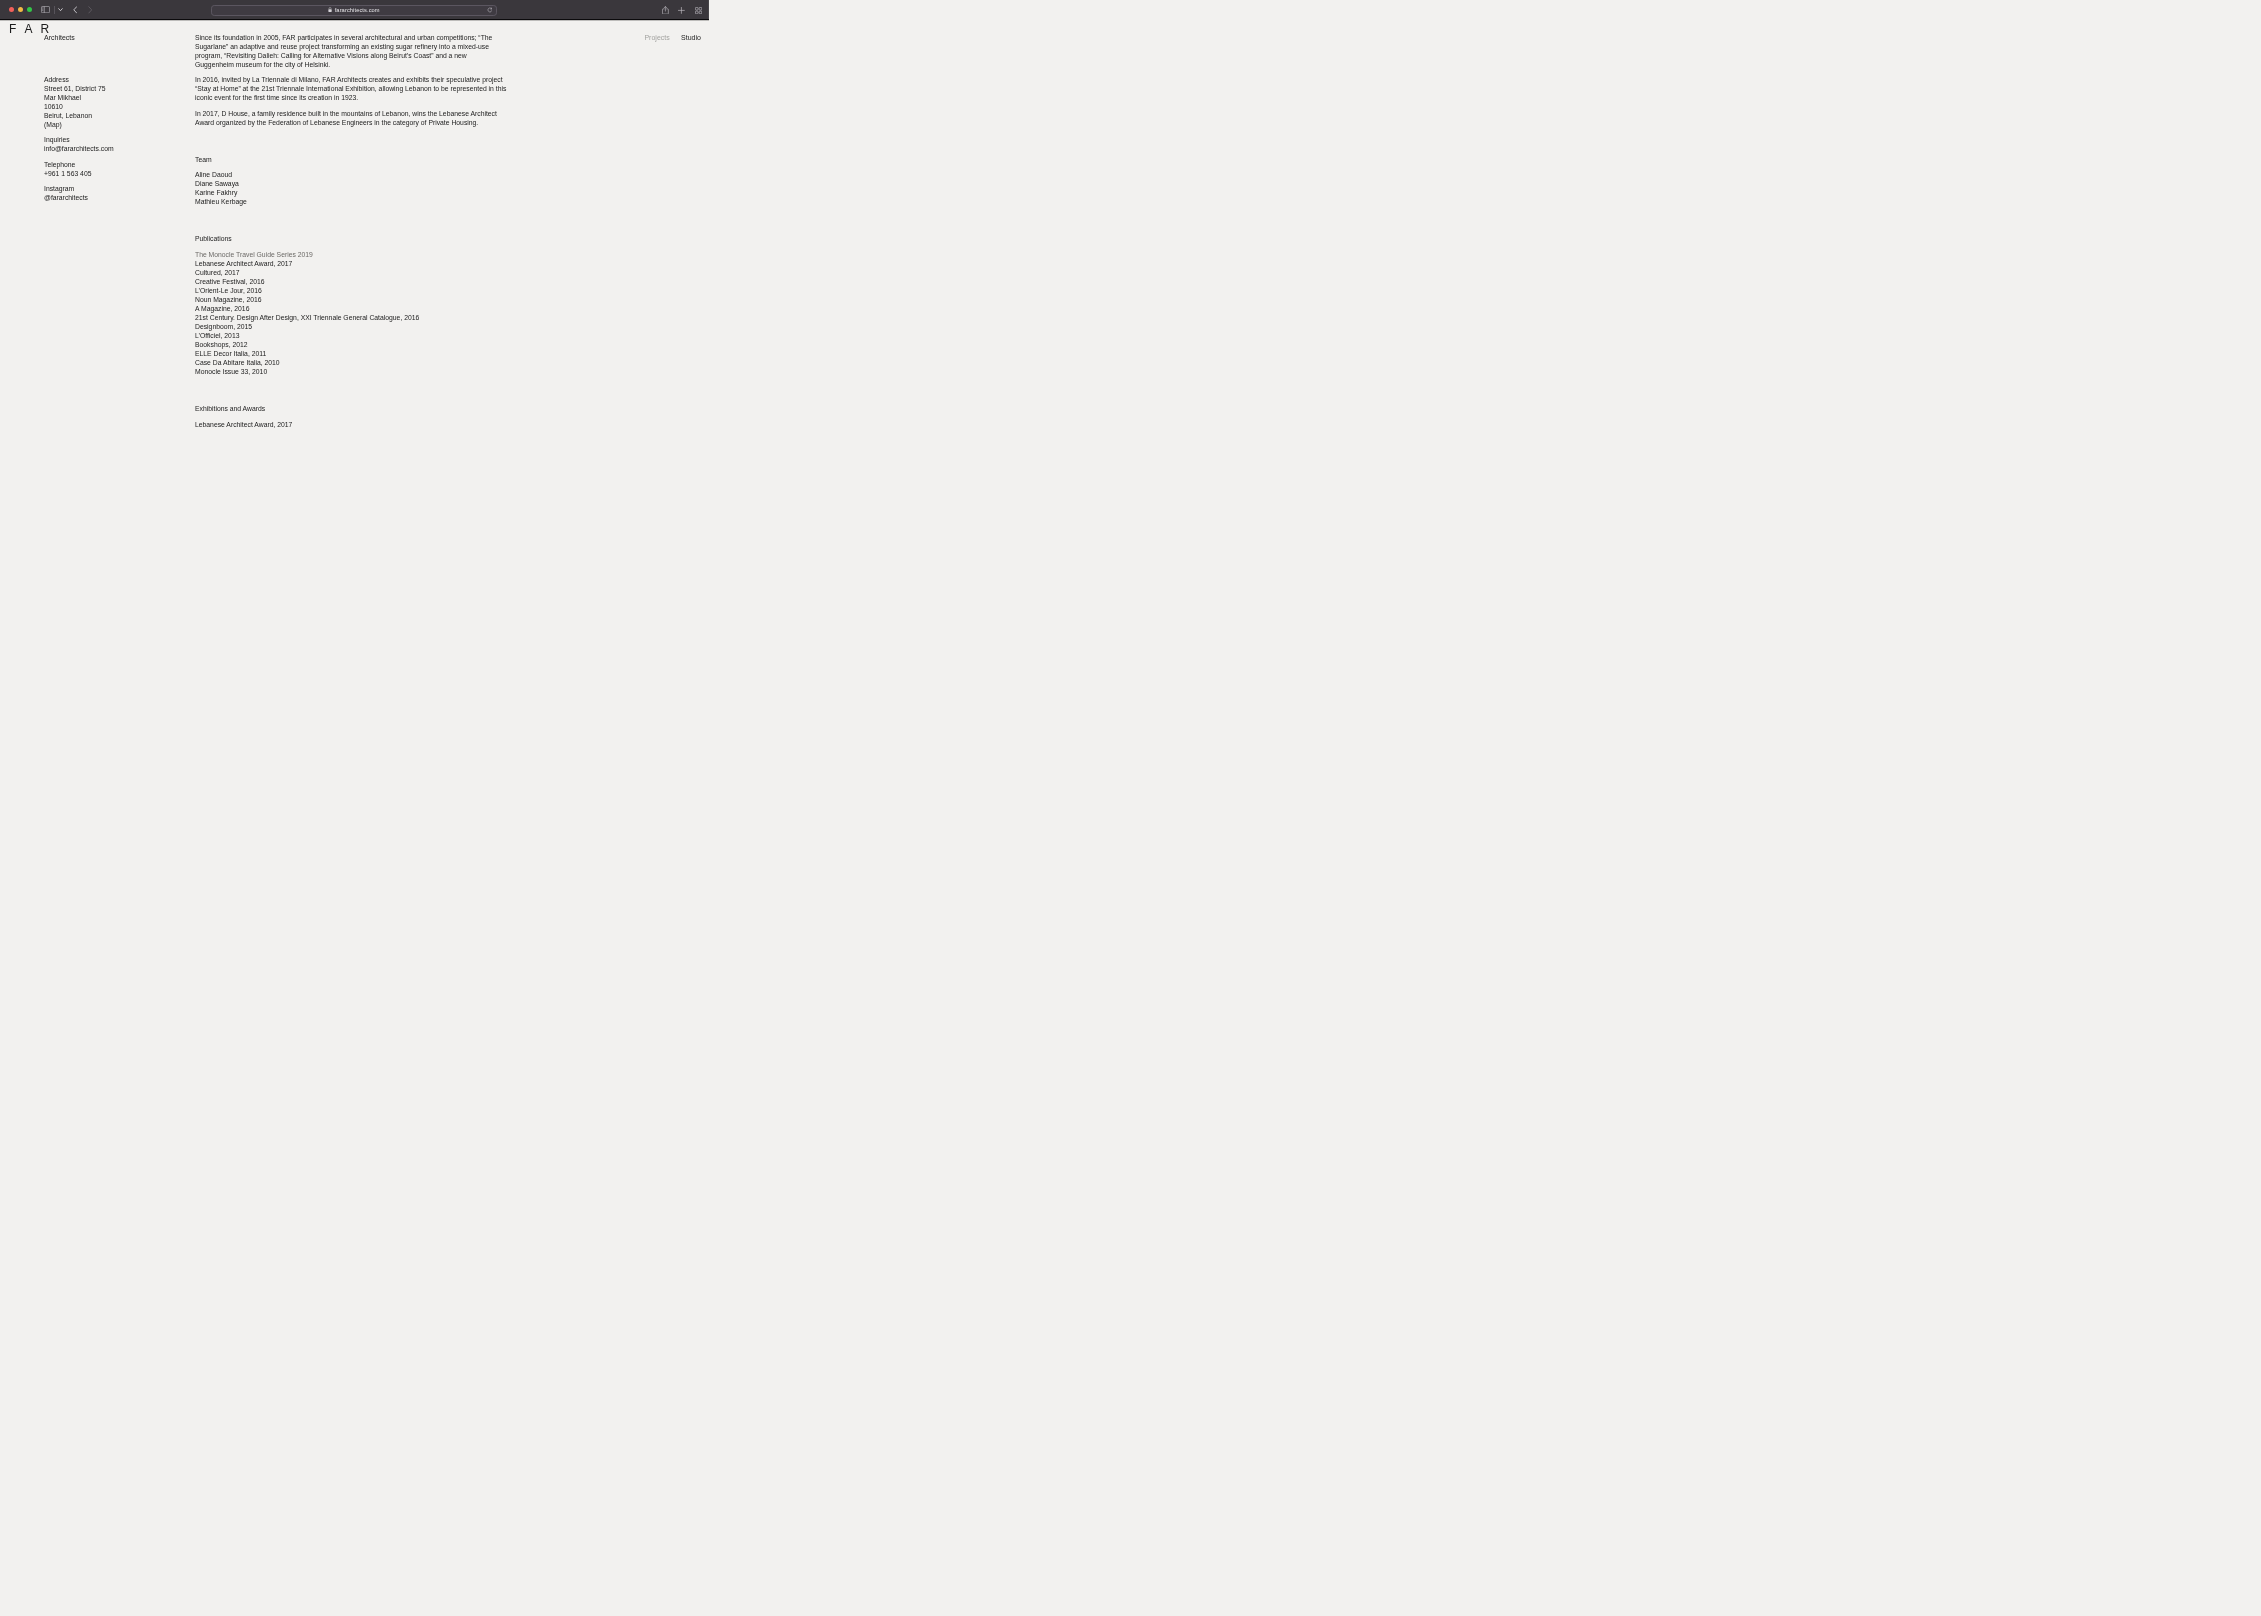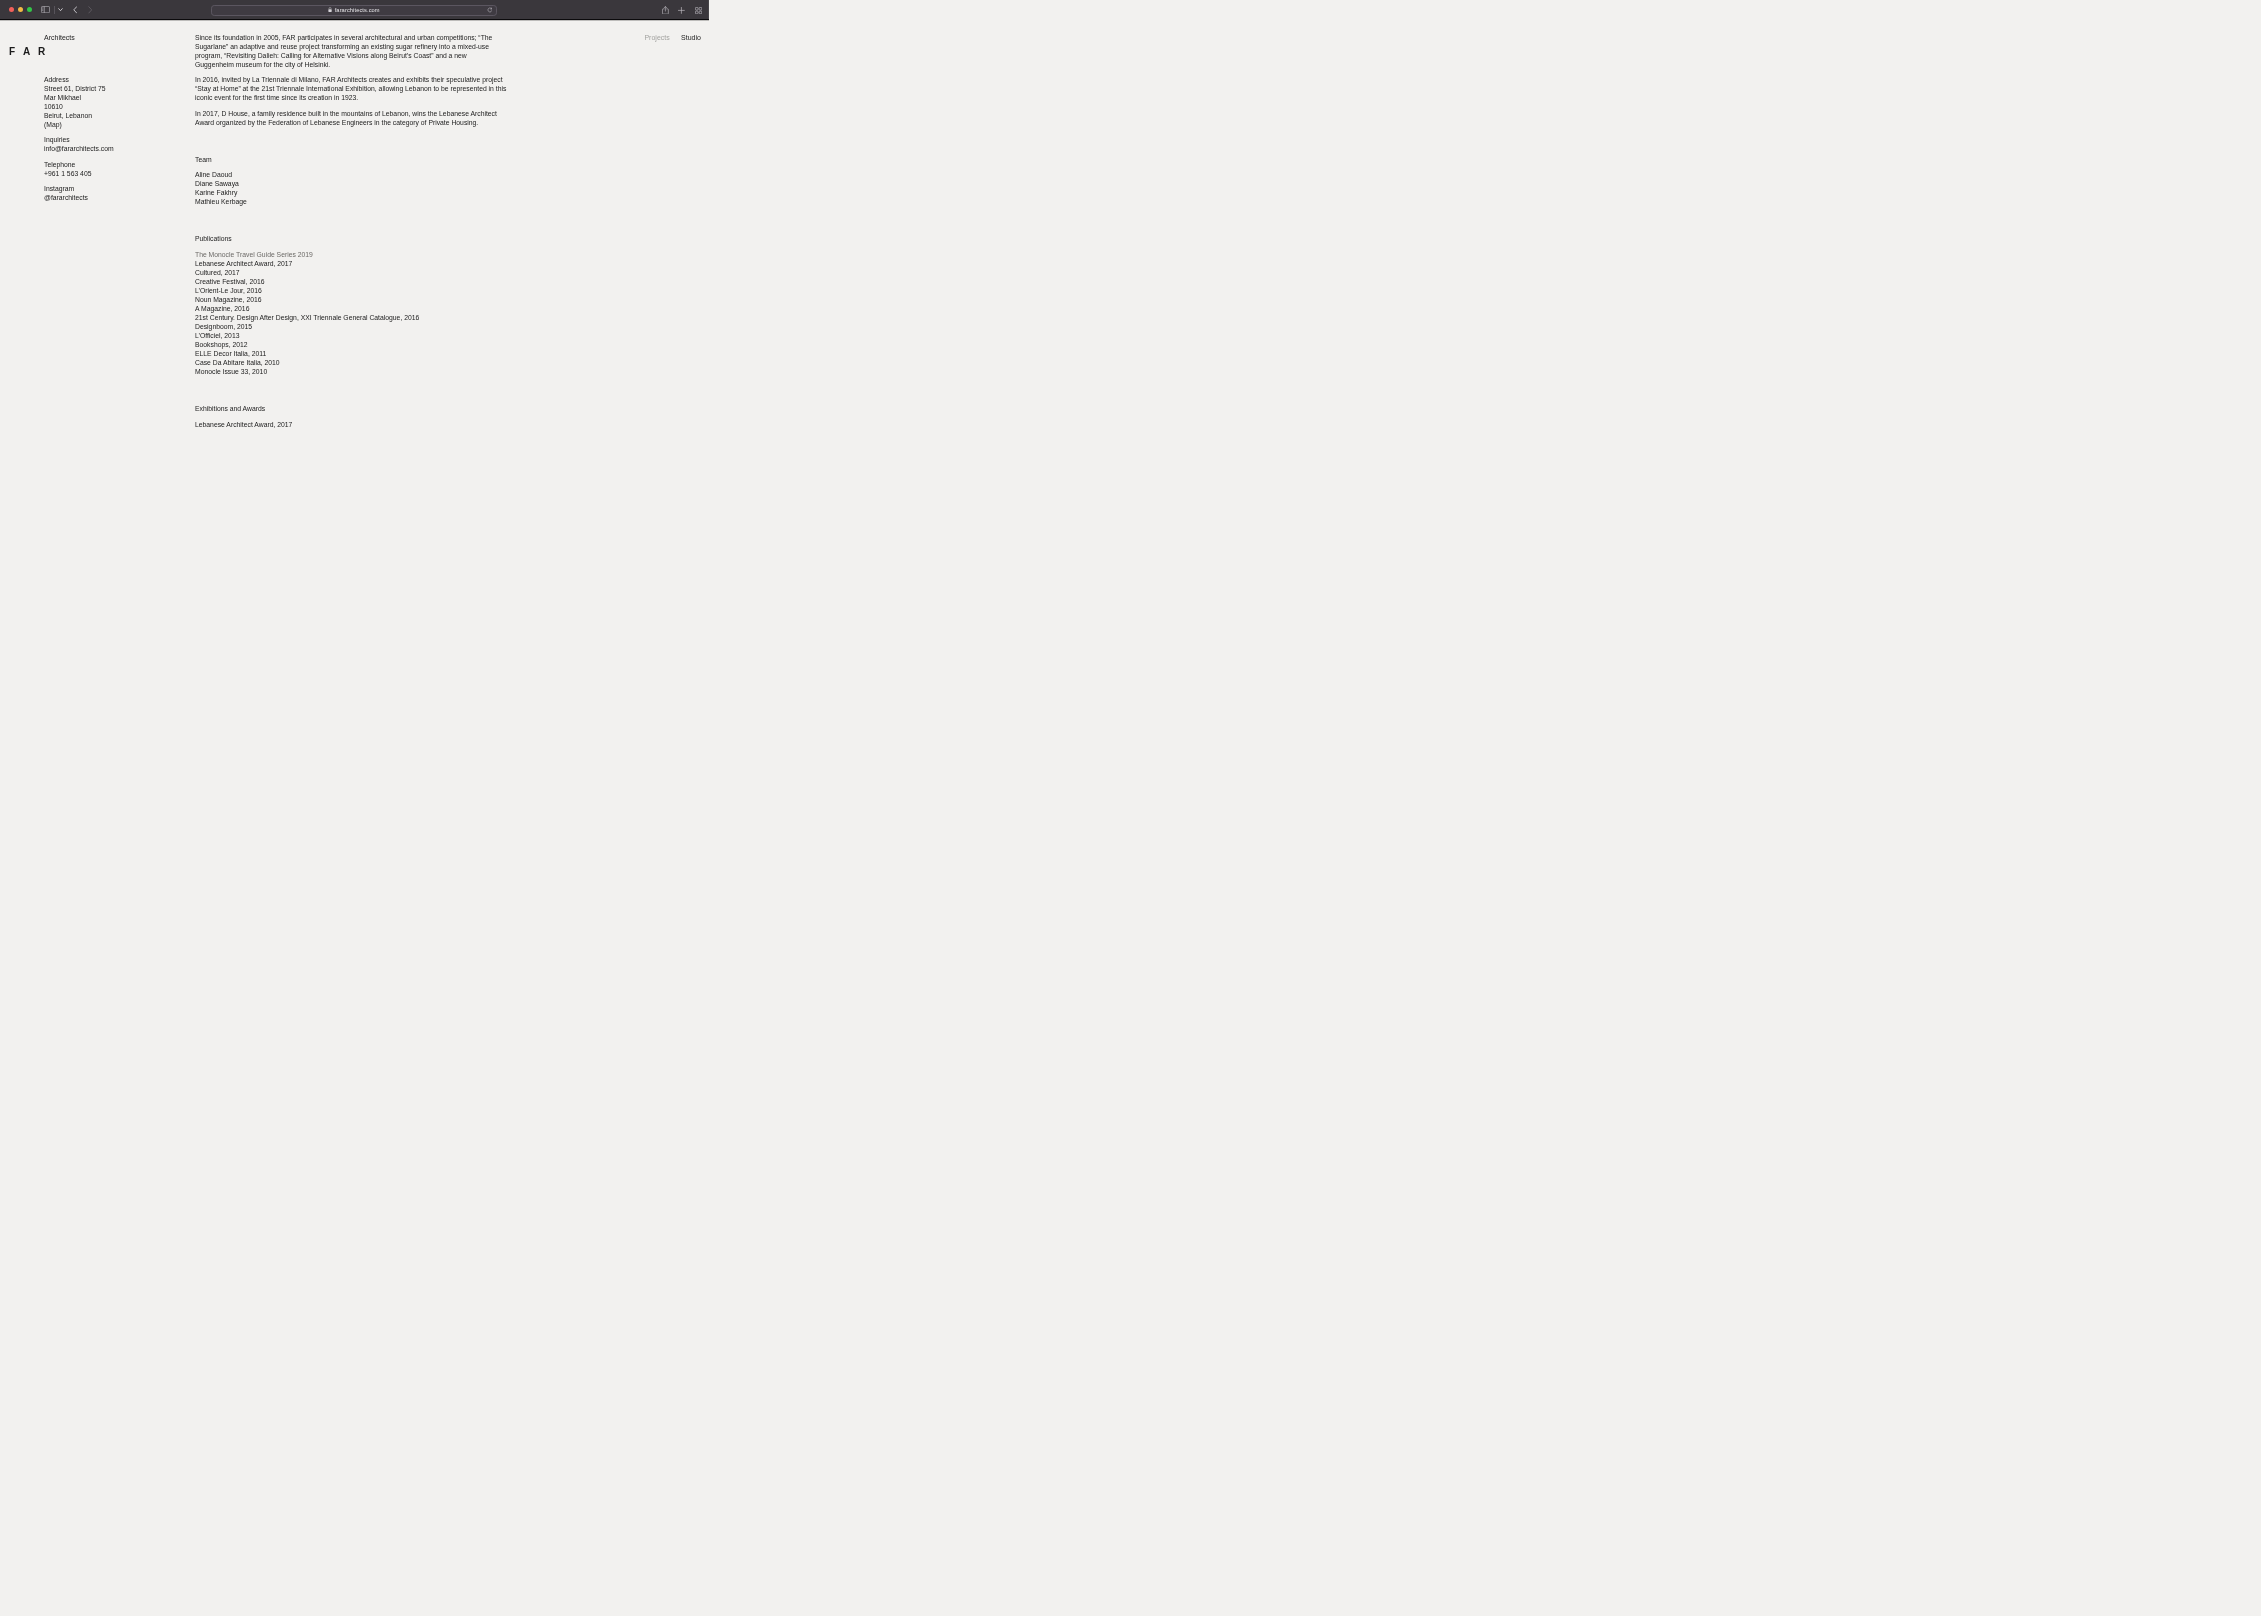--- a/index.html
+++ b/index.html
@@ -34,21 +34,21 @@
   .urlfield .reload { position:absolute; right:3.6px; top:50%; transform:translateY(-50%); color:#c9c7cc; display:flex; }
 
   .tb-right { position:absolute; right:7.2px; top:0; height:20.4px; display:flex; align-items:center; gap:9.5px; color:#bcb9bf; }
   .tb-right .tb-icon { color:#bcb9bf; }
 
   
   .page {
     position:relative; height:411px; background:#f2f1ef;
     color:#1c1c1c; font-size:6.8px; line-height:9px;
   }
-  .logo { position:absolute; left:9px; top:26px; font-size:10px; letter-spacing:2.7px; white-space:nowrap;font-weight:bold; }
+  .logo { position:absolute; left:9px; top:4px; font-size:12px; letter-spacing:2.7px; white-space:nowrap; }
   .leftcol { position:absolute; left:44px; top:12.2px; width:140px; }
   .wordmark { font-size:7px; }
   .leftcol .block-first { margin-top:33px; }
   .leftcol .block { margin-top:6.3px; }
 
   .main { position:absolute; left:195px; top:12.2px; width:312px; }
   .para { margin-bottom:6.3px; }
   .section-heading { margin-top:28px; margin-bottom:6.8px; }
   .link-muted { color:#6c6a67; }
 

